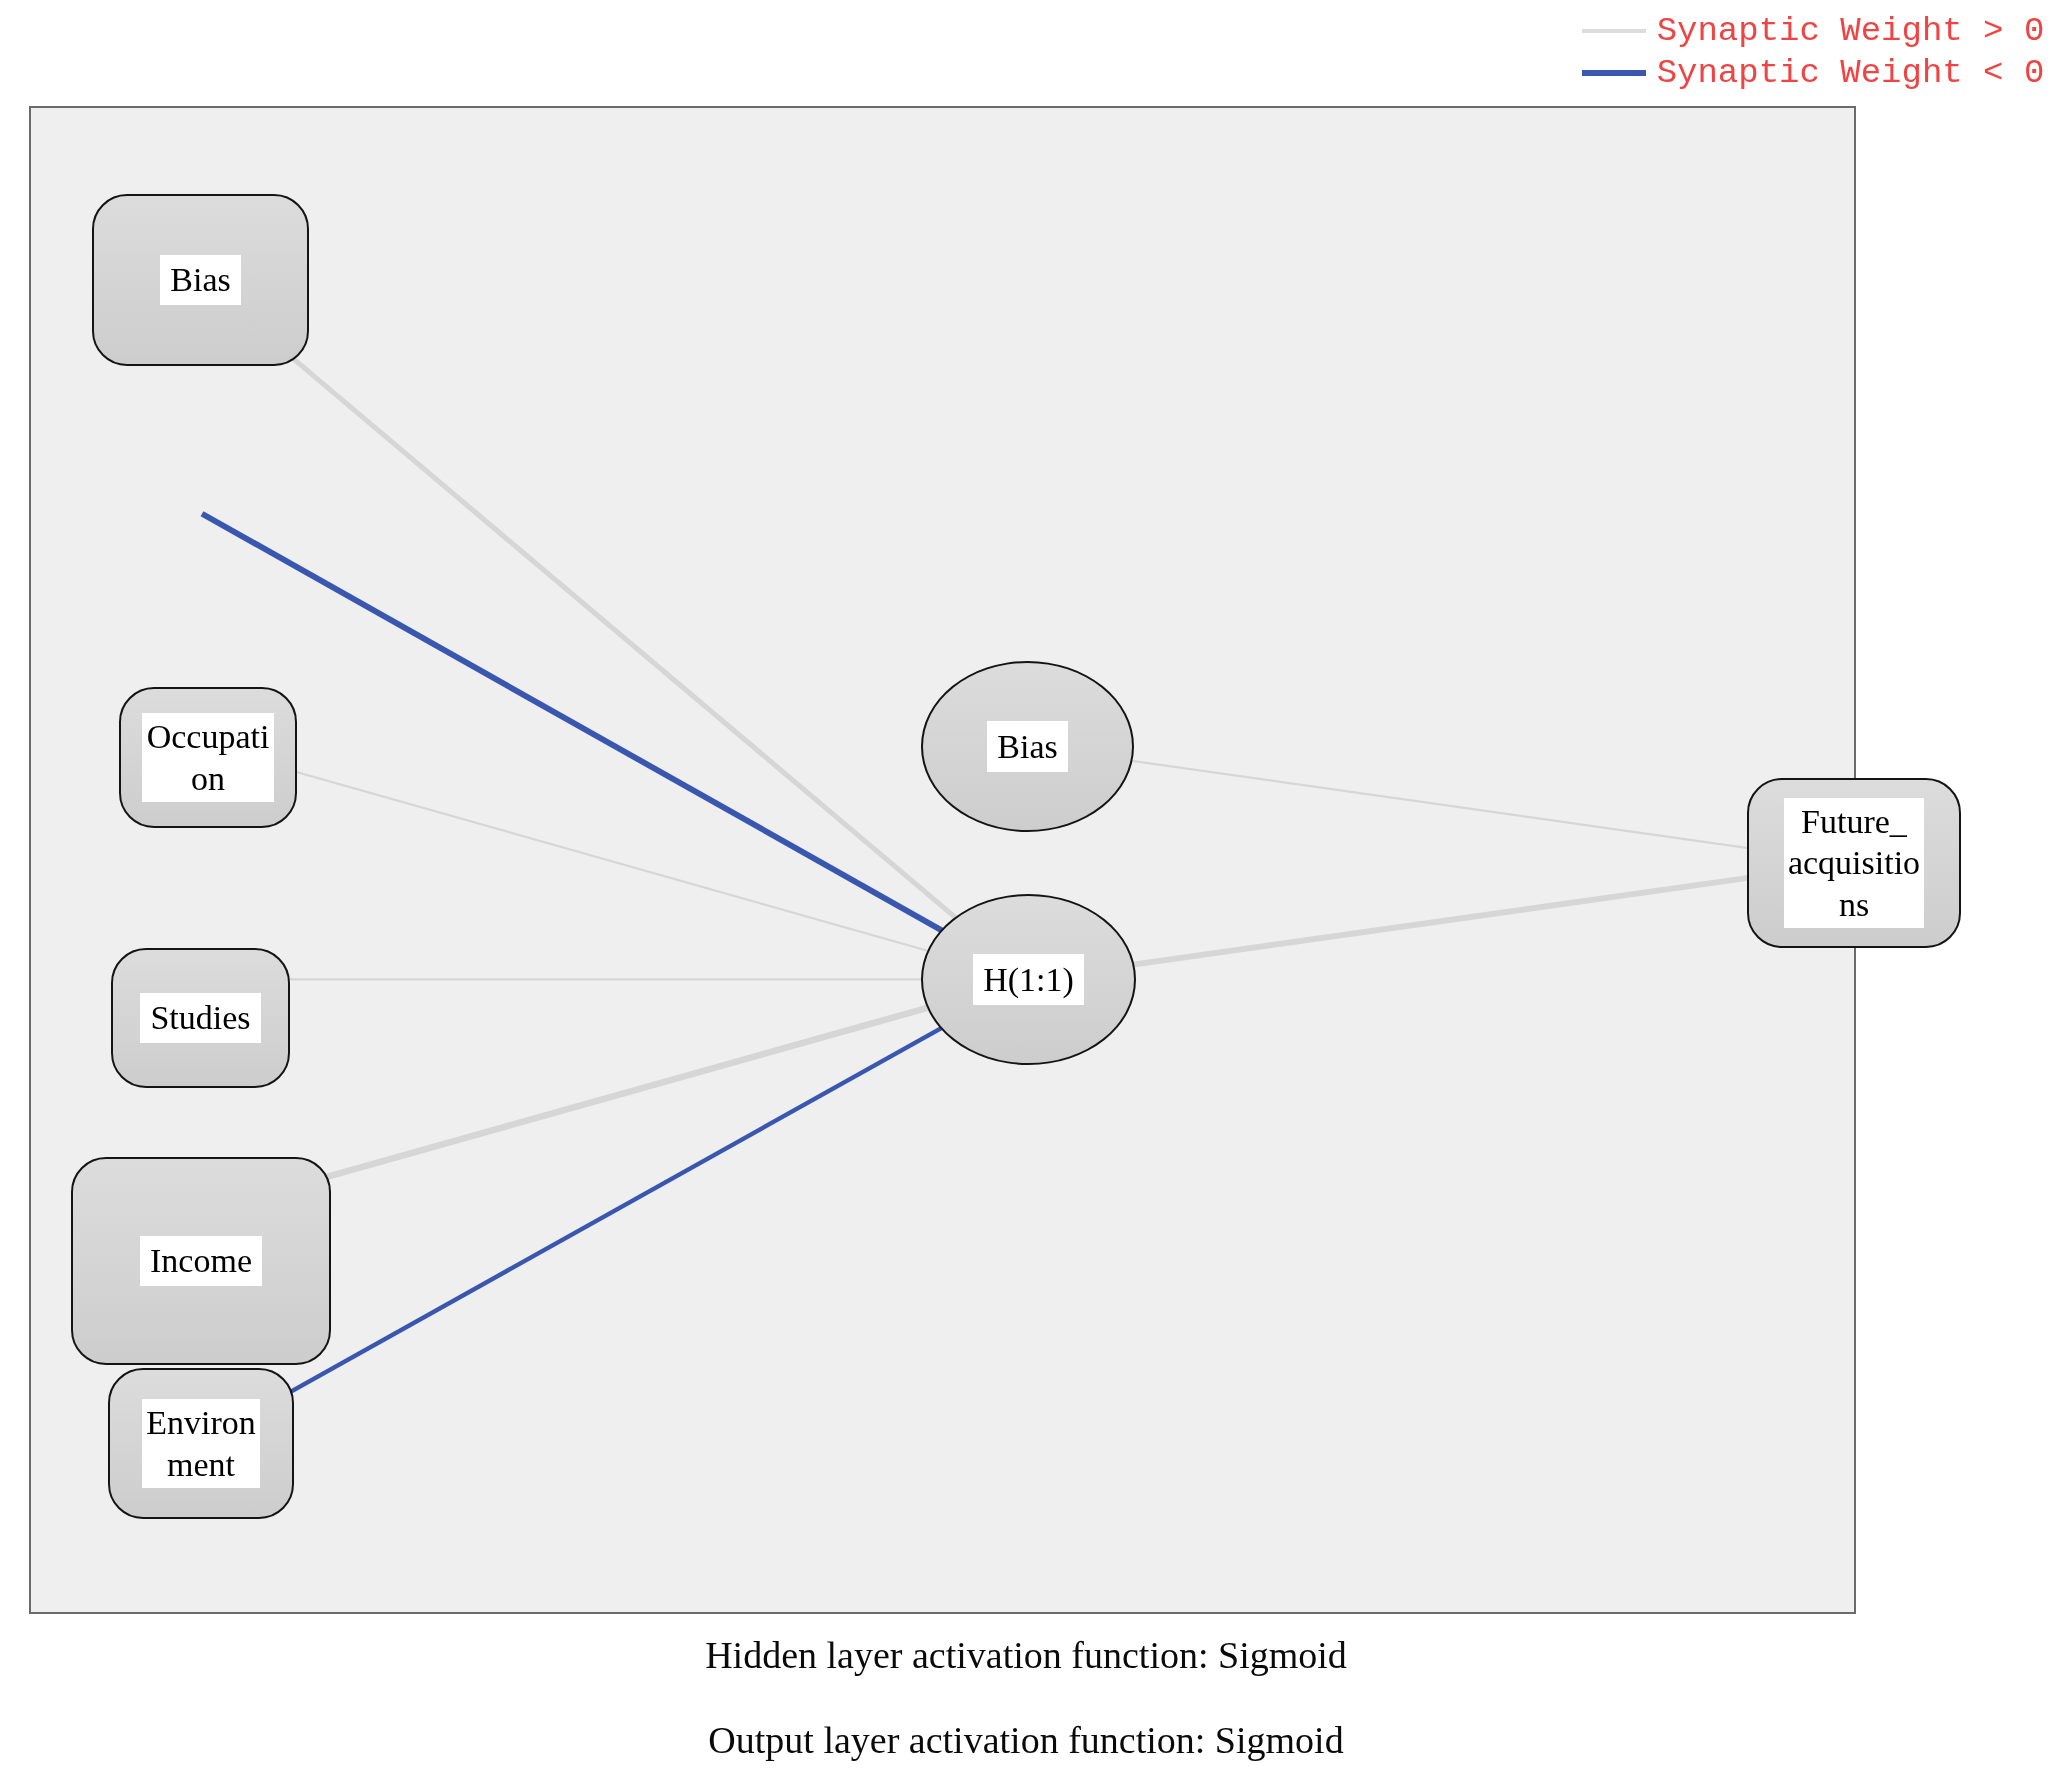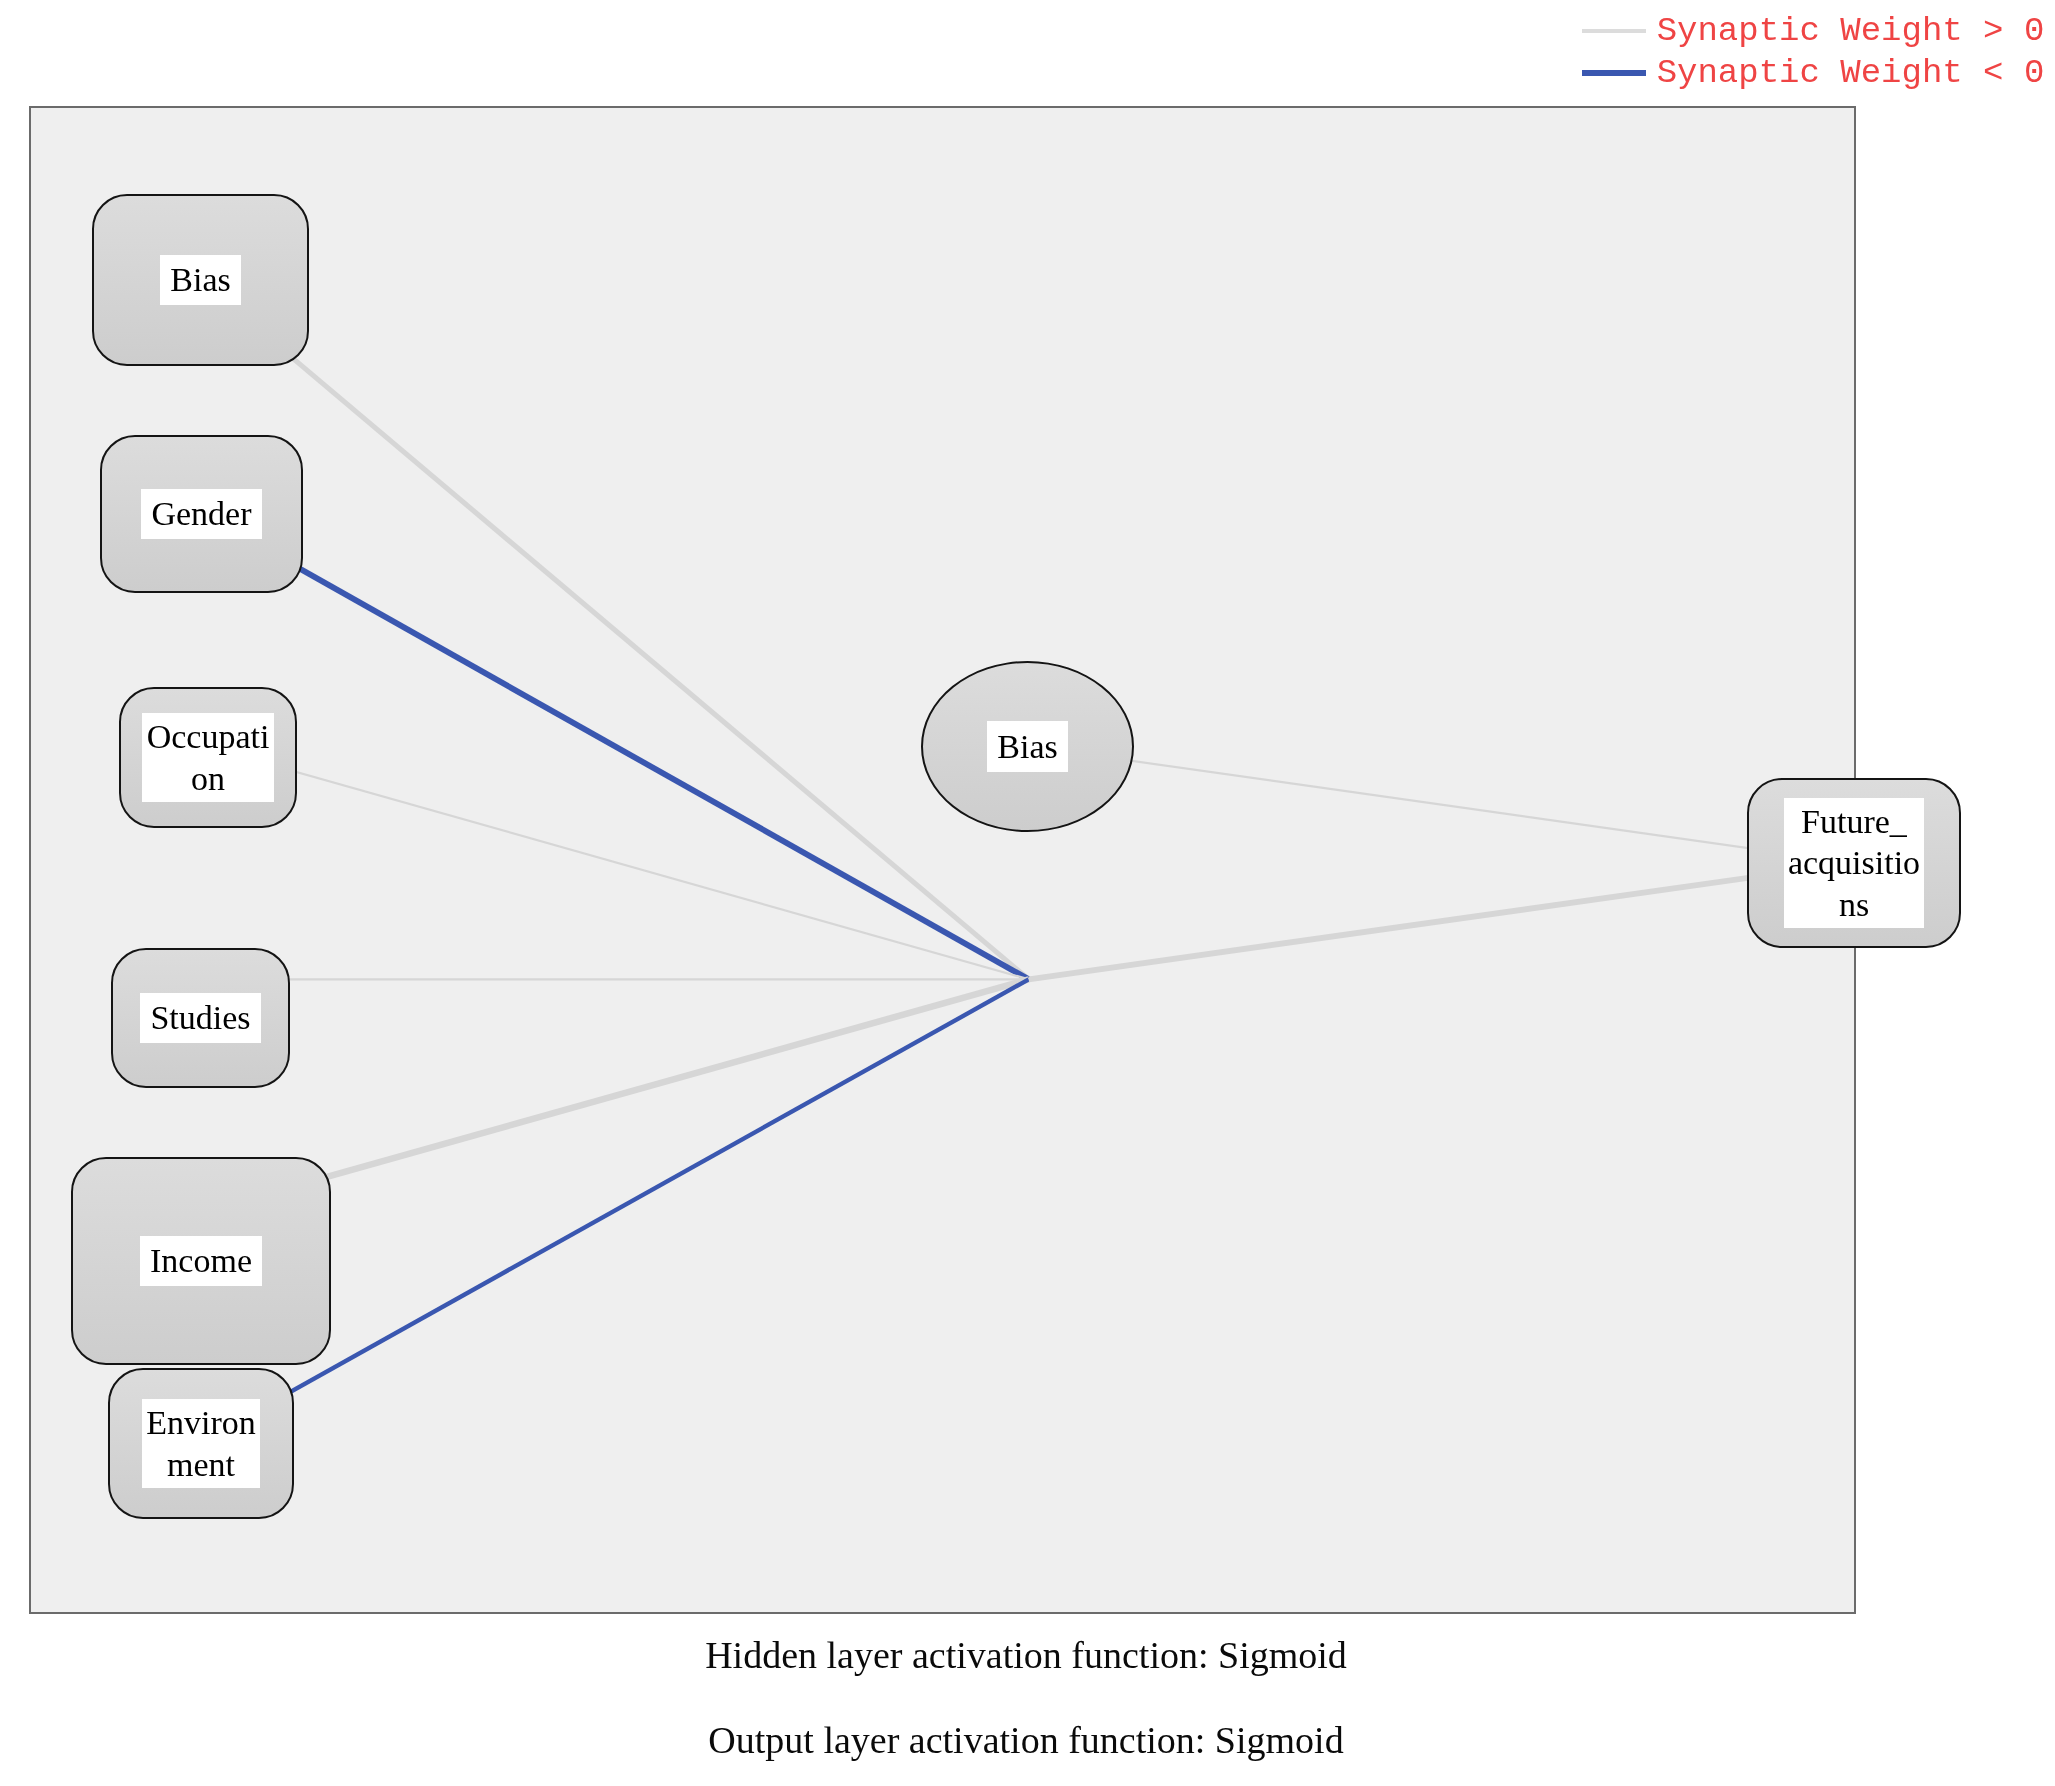--- a/index.html
+++ b/index.html
@@ -124,41 +124,41 @@
       <line x1="232" y1="1192" x2="1365" y2="1192" stroke="#d6d6d6" stroke-width="3"></line>
       <line x1="232" y1="1511" x2="1365" y2="1192" stroke="#d6d6d6" stroke-width="9"></line>
       <line x1="232" y1="1825" x2="1365" y2="1192" stroke="#3a57b0" stroke-width="6"></line>
       <line x1="1364" y1="873" x2="2493" y2="1033" stroke="#d6d6d6" stroke-width="3"></line>
       <line x1="1365" y1="1192" x2="2493" y2="1033" stroke="#d6d6d6" stroke-width="8"></line>
     </svg>
 
   <div class="node node-rect" id="node-bias-input">
     <span class="node-label tight">Bias</span>
   </div>
-  <div class="node node-rect" id="node-gender">
-    <span class="node-label tight">Gender</span>
-  </div>
   <div class="node node-rect" id="node-occupation">
     <span class="node-label fill">Occupati
 on</span>
   </div>
   <div class="node node-rect" id="node-studies">
     <span class="node-label tight">Studies</span>
   </div>
   <div class="node node-rect" id="node-income">
     <span class="node-label tight">Income</span>
   </div>
   <div class="node node-rect" id="node-environment">
     <span class="node-label fill">Environ
 ment</span>
   </div>
 
   <div class="node node-ellipse" id="node-bias-hidden">
     <span class="node-label tight">Bias</span>
   </div>
+  <div class="node node-ellipse" id="node-h11">
+    <span class="node-label tight">H(1:1)</span>
+  </div>
 
   <div class="node node-rect" id="node-output">
     <span class="node-label fill">Future_
 acquisitio
 ns</span>
   </div>
 </div>
 
 <div class="footer-line" id="footer-line1">Hidden layer activation function: Sigmoid</div>
 <div class="footer-line" id="footer-line2">Output layer activation function: Sigmoid</div>

